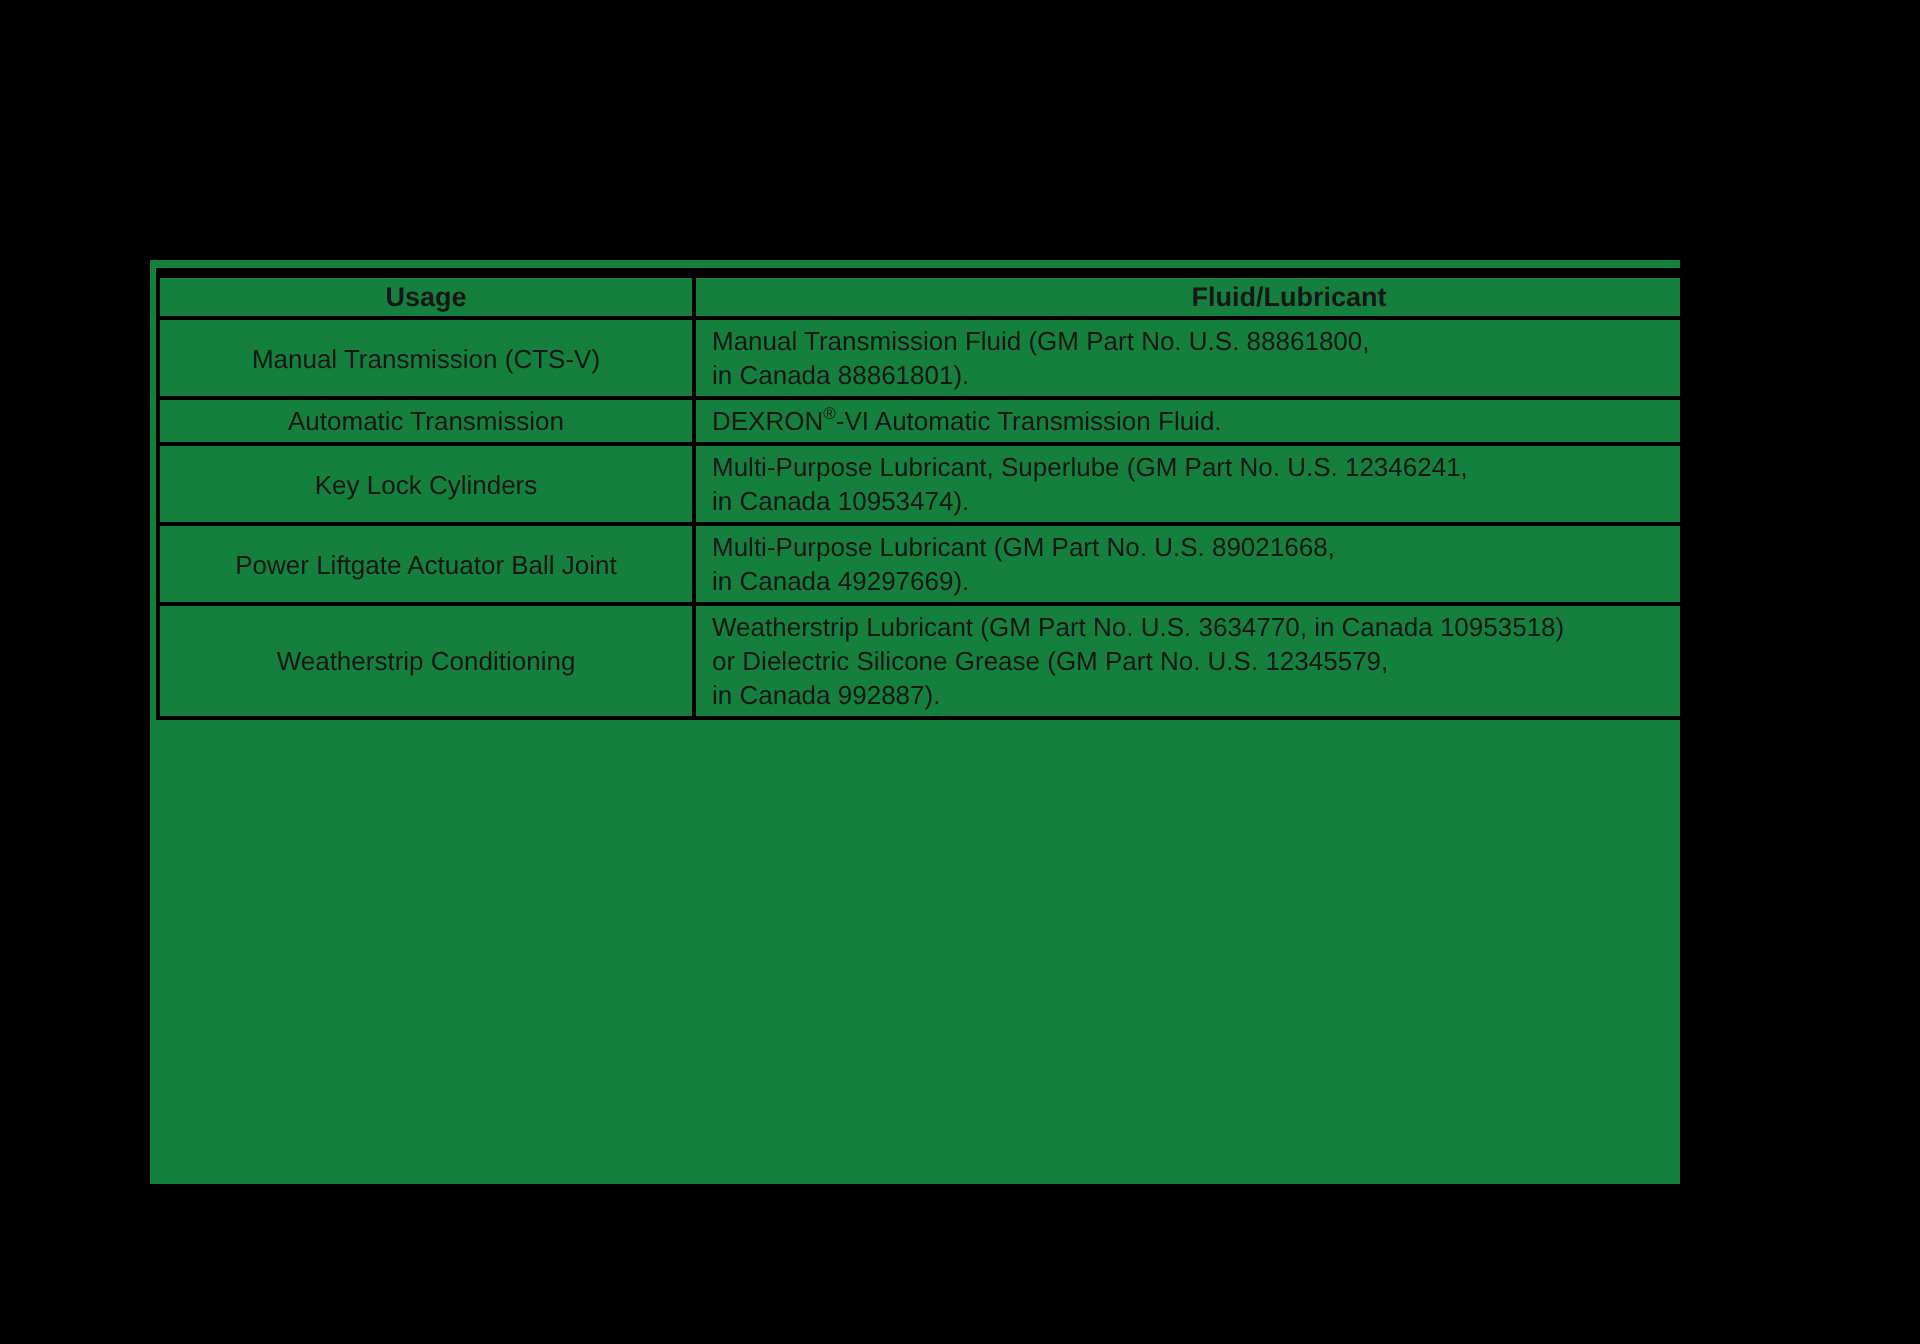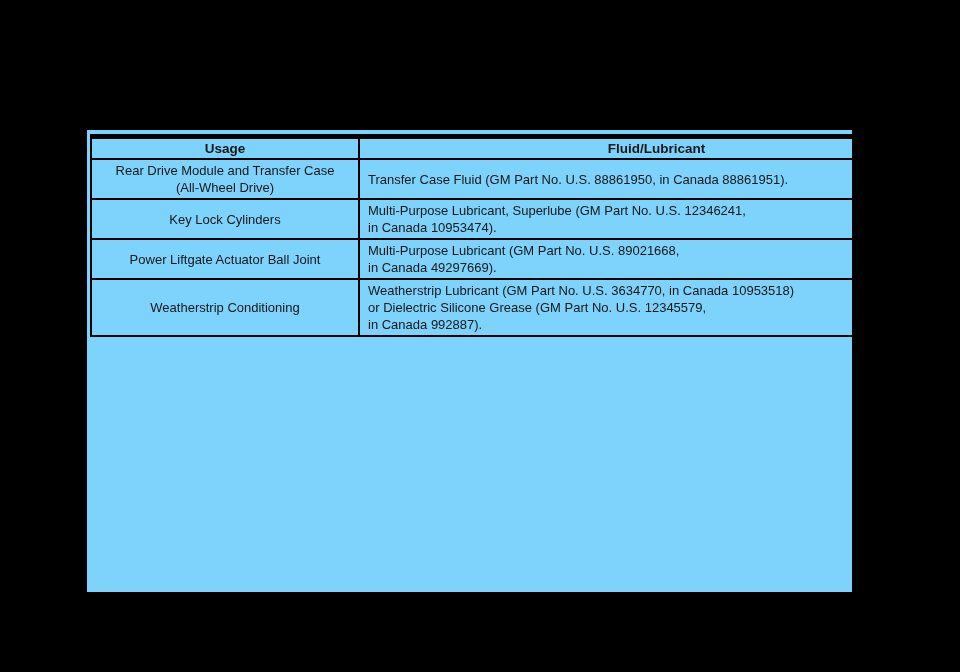--- a/index.html
+++ b/index.html
@@ -6,25 +6,25 @@
     margin: 0;
     padding: 0;
     width: 960px;
     height: 672px;
     background: #000000;
     overflow: hidden;
     font-family: "Liberation Sans", sans-serif;
   }
   .paper {
     position: absolute;
-    left: 87px;
+    left: 75px;
     top: 130px;
     width: 765px;
     height: 462px;
-    background: #7dd3fc;
+    background: #15803d;
   }
   table.fluids-table {
     position: absolute;
     left: 3px;
     top: 4px;
     width: 759px;
     border-collapse: collapse;
     table-layout: fixed;
     color: #161616;
   }
@@ -91,24 +91,28 @@
 
 <div class="paper">
   <table class="fluids-table">
     <thead>
       <tr class="rh22">
         <th class="col-usage">Usage</th>
         <th class="col-fluid">Fluid/Lubricant</th>
       </tr>
     </thead>
     <tbody>
-      <tr class="rh39">
-        <td class="usage">Rear Drive Module and Transfer Case
-(All-Wheel Drive)</td>
-        <td class="fluid">Transfer Case Fluid (GM Part No. U.S. 88861950, in Canada 88861951).</td>
+      <tr class="rh37">
+        <td class="usage">Manual Transmission (CTS-V)</td>
+        <td class="fluid">Manual Transmission Fluid (GM Part No. U.S. 88861800,
+in Canada 88861801).</td>
+      </tr>
+      <tr class="rh22">
+        <td class="usage">Automatic Transmission</td>
+        <td class="fluid"><span>DEXRON</span><sup>®</sup><span>-VI Automatic Transmission Fluid.</span></td>
       </tr>
       <tr class="rh38">
         <td class="usage">Key Lock Cylinders</td>
         <td class="fluid">Multi-Purpose Lubricant, Superlube (GM Part No. U.S. 12346241,
 in Canada 10953474).</td>
       </tr>
       <tr class="rh38">
         <td class="usage">Power Liftgate Actuator Ball Joint</td>
         <td class="fluid">Multi-Purpose Lubricant (GM Part No. U.S. 89021668,
 in Canada 49297669).</td>

